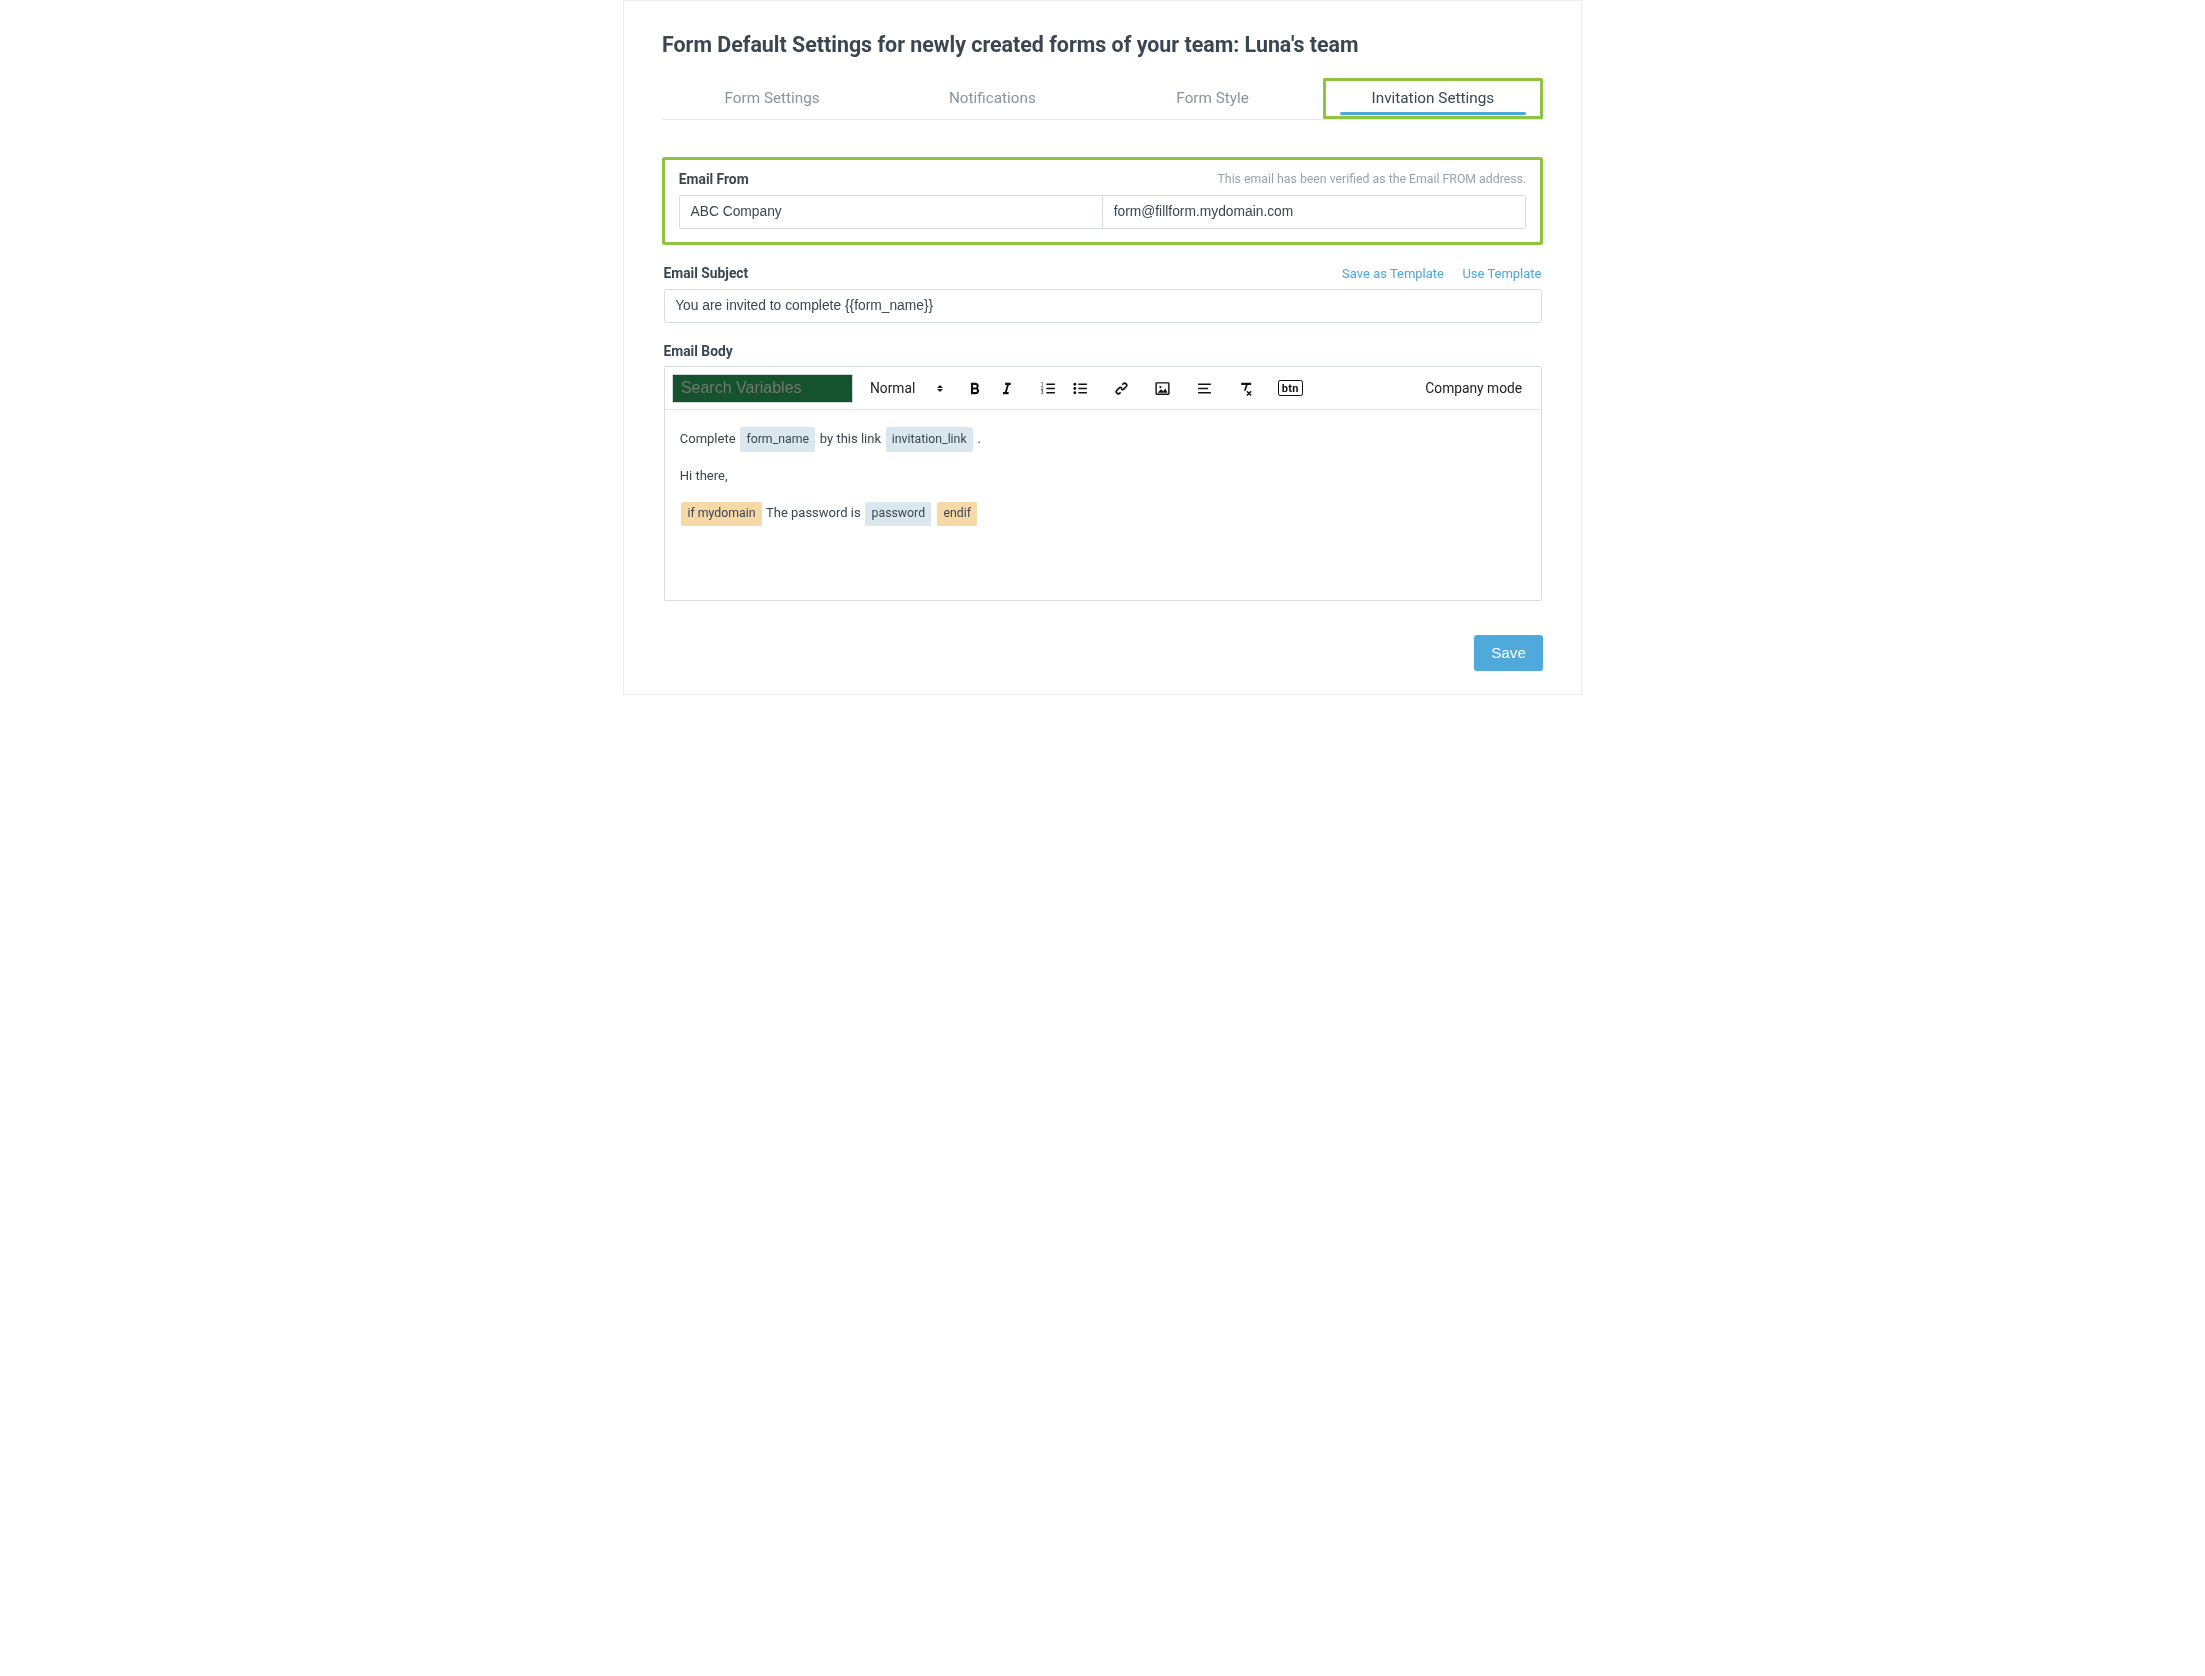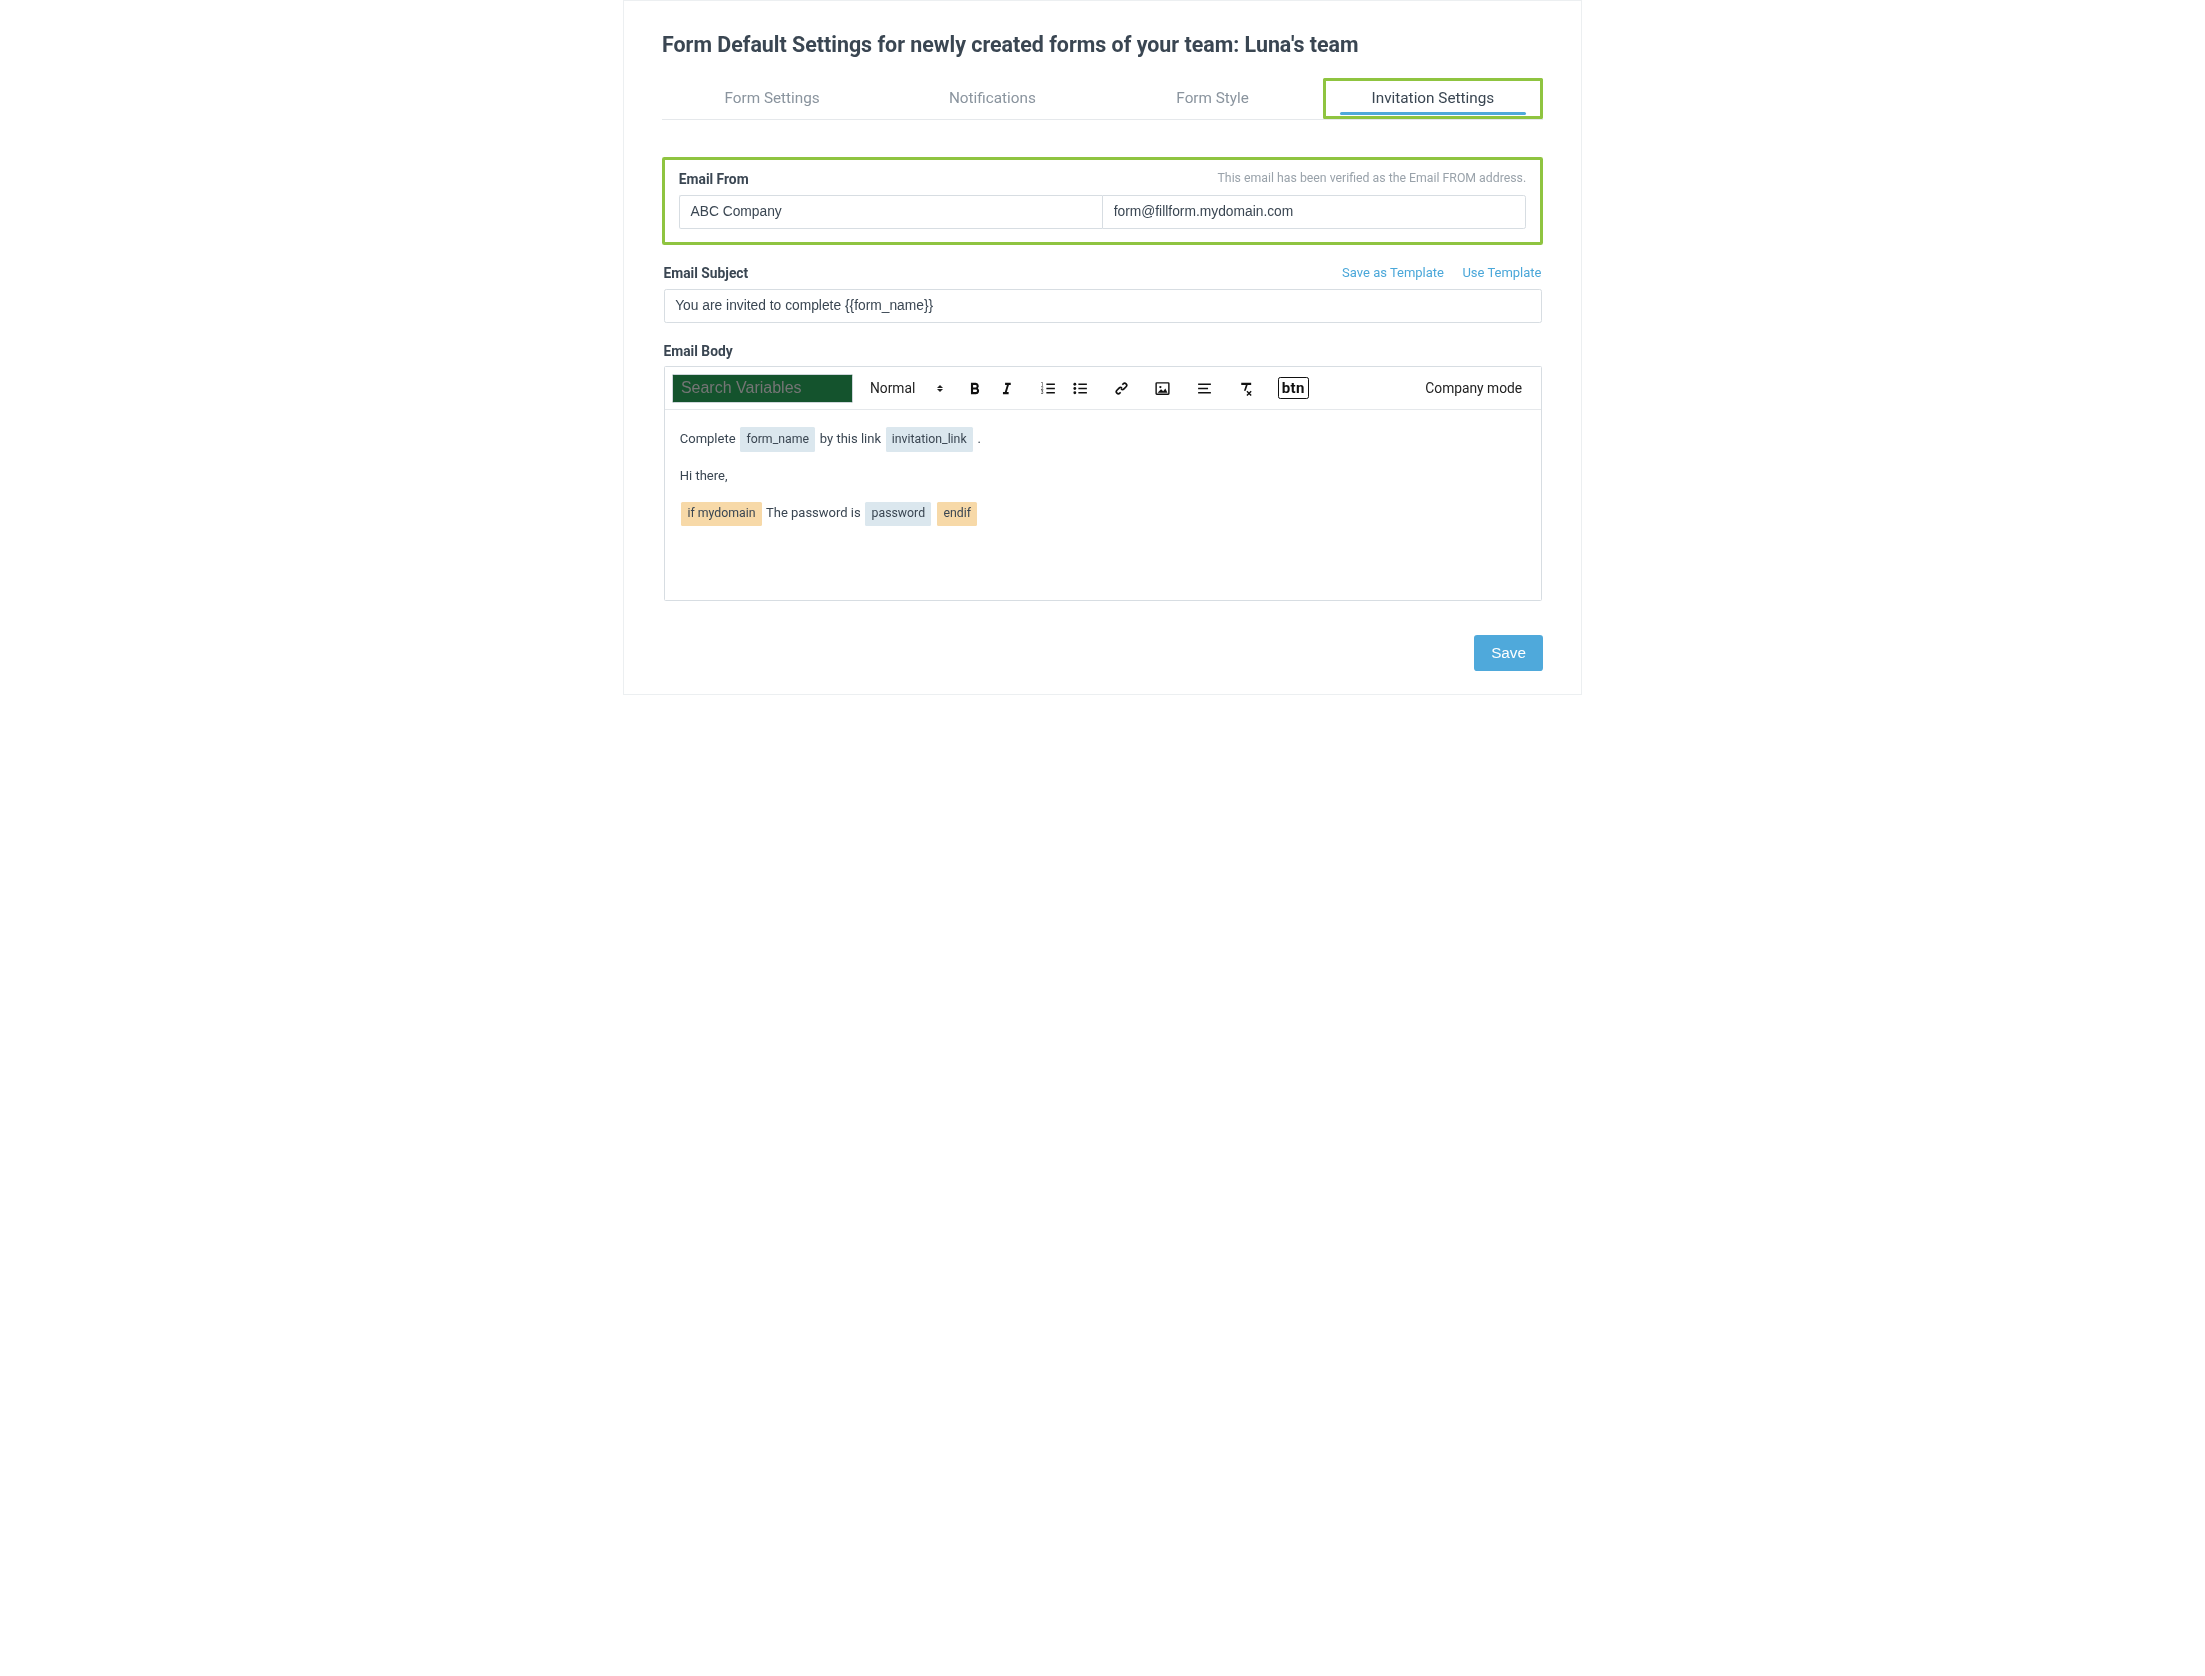--- a/index.html
+++ b/index.html
@@ -64,21 +64,21 @@
     padding: 10.7px 13.8px 13.8px 13.8px;
     margin-bottom: 20px;
   }
   .section {
     padding: 0 1.5px;
     margin-bottom: 20px;
   }
   .field-header {
     display: flex;
     justify-content: space-between;
-    align-items: flex-start;
+    align-items: center;
     margin-bottom: 7.7px;
   }
   .field-label {
     font-size: 13.8px;
     font-weight: 700;
     color: #3a4652;
   }
   .field-help {
     font-size: 12.3px;
     color: #99a2aa;
@@ -163,21 +163,21 @@
     display: inline-flex;
     align-items: center;
     justify-content: center;
     cursor: pointer;
     color: #111;
   }
   .tb-btn svg { width: 17px; height: 17px; display: block; }
   .btn-box {
     border: 1.5px solid #111;
     border-radius: 2.3px;
-    font-size: 15px;
+    font-size: 11px;
     font-weight: 700;
     padding: 0.8px 3.1px;
     letter-spacing: 0.4px;
   }
   .toolbar-spacer { flex: 1; }
   .adv-mode {
     font-size: 13.8px;
     color: #222;
     padding-right: 10.7px;
     cursor: pointer;

